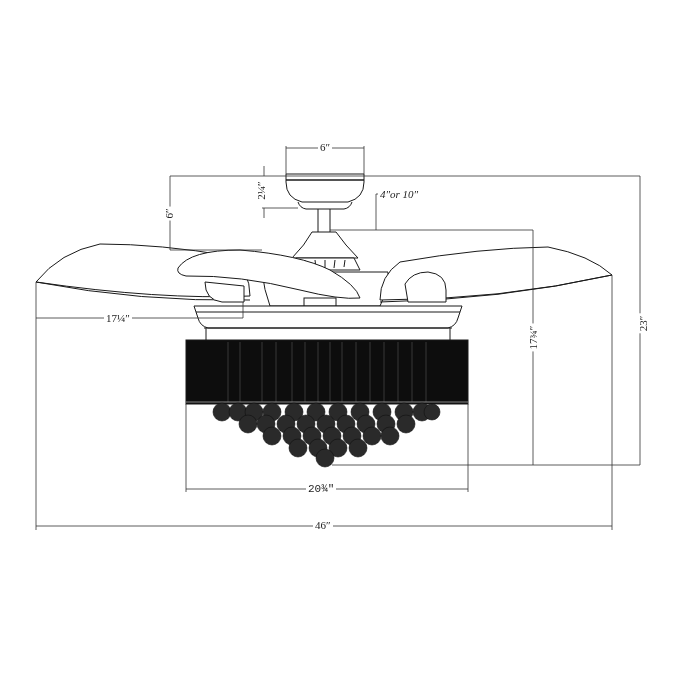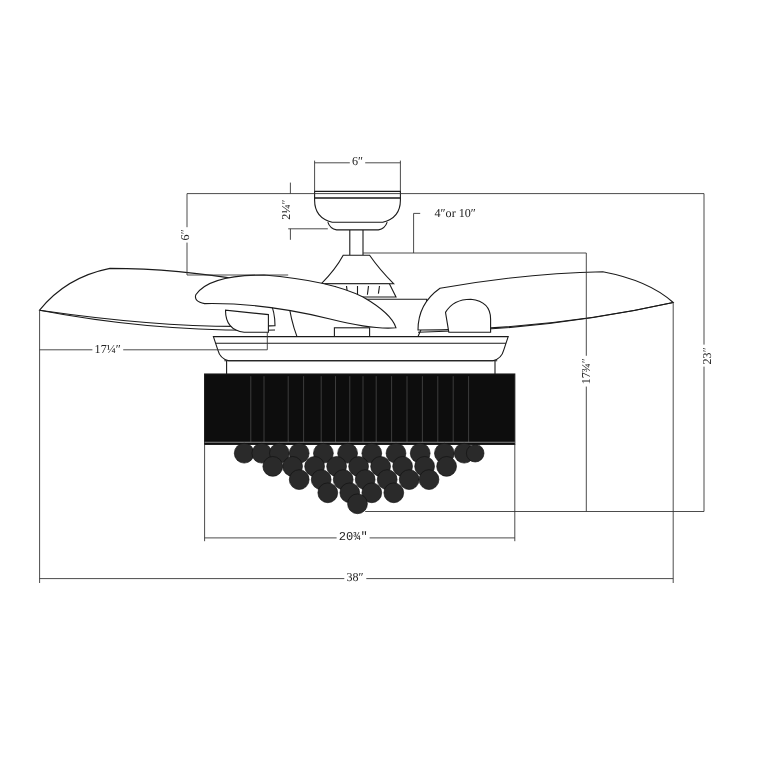--- a/index.html
+++ b/index.html
@@ -151,19 +151,19 @@
     <line x1="186" y1="404" x2="186" y2="492"></line>
     <line x1="468" y1="404" x2="468" y2="492"></line>
     <line x1="186" y1="489" x2="468" y2="489"></line>
 
     <line x1="36" y1="526" x2="612" y2="526"></line>
   </g>
 </svg>
 
 <span class="dim-label" style="left:318px; top:142px;">6″</span>
 <span class="dim-label vert" style="left:250px; top:185px;">2¼″</span>
-<span class="dim-label" style="left:393px; top:189px;">4″or 10″</span>
+<span class="dim-label" style="left:378px; top:189px;font-style:italic;">4″or 10″</span>
 <span class="dim-label vert" style="left:162px; top:208px;">6″</span>
-<span class="dim-label" style="left:84px; top:313px;">17¼″</span>
+<span class="dim-label" style="left:104px; top:313px;">17¼″</span>
 <span class="dim-label vert" style="left:520px; top:332px;">17¾″</span>
 <span class="dim-label vert" style="left:634px; top:318px;">23″</span>
 <span class="dim-label" style="left:306px; top:484px;font-family:Liberation Mono, monospace;">20¾″</span>
-<span class="dim-label" style="left:313px; top:520px;">38″</span>
+<span class="dim-label" style="left:313px; top:520px;">46″</span>
 
 </body></html>

